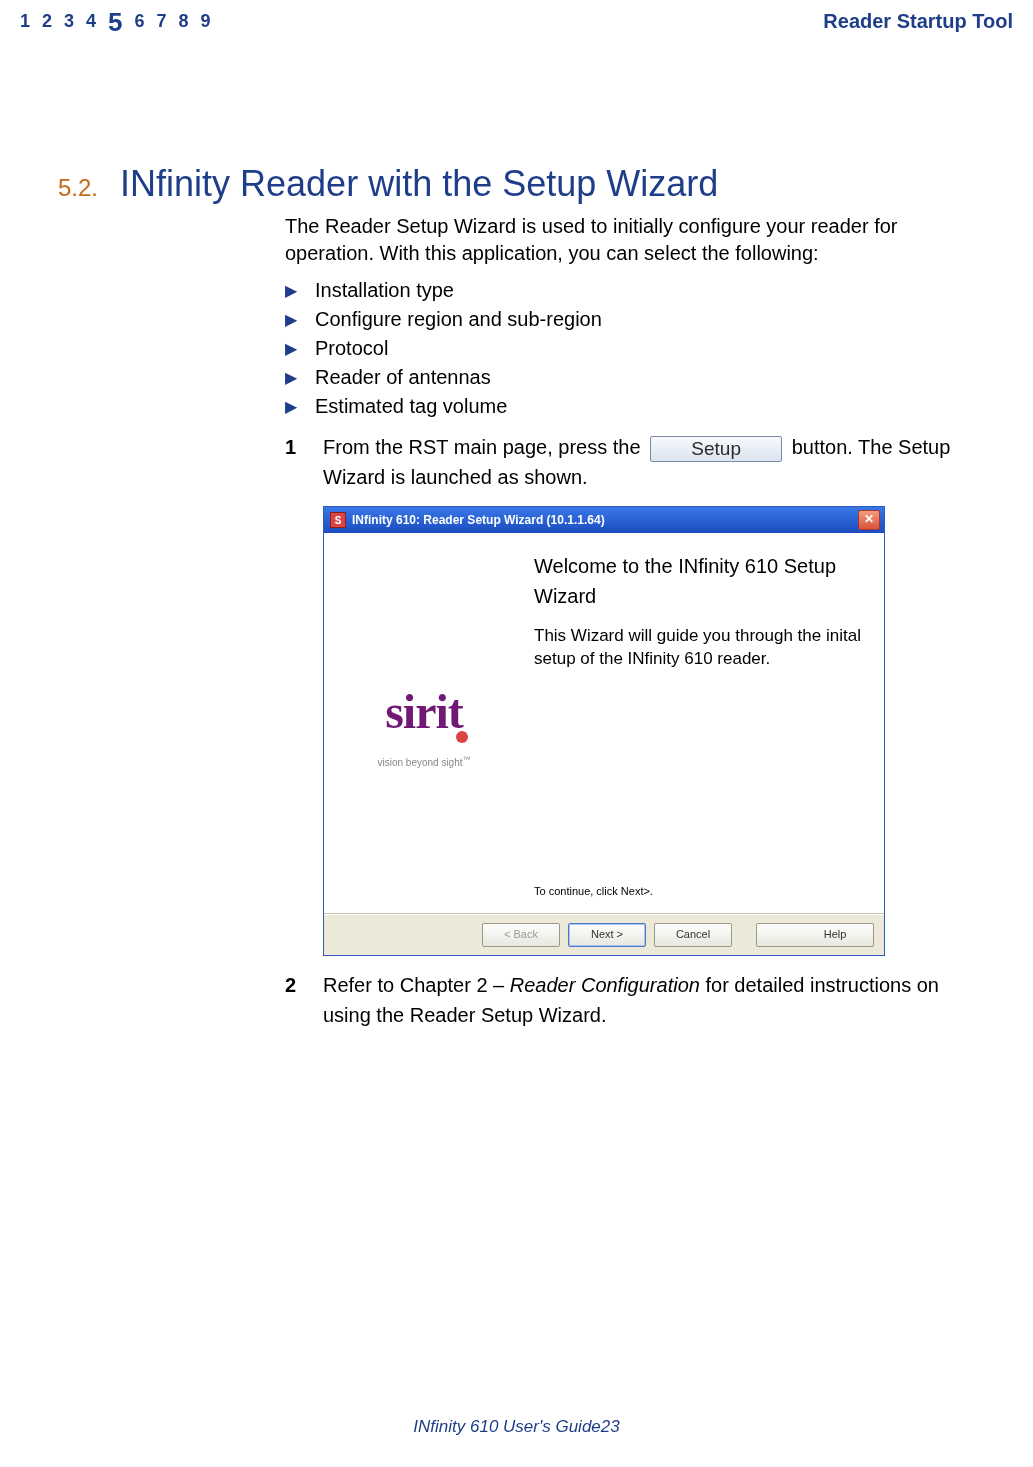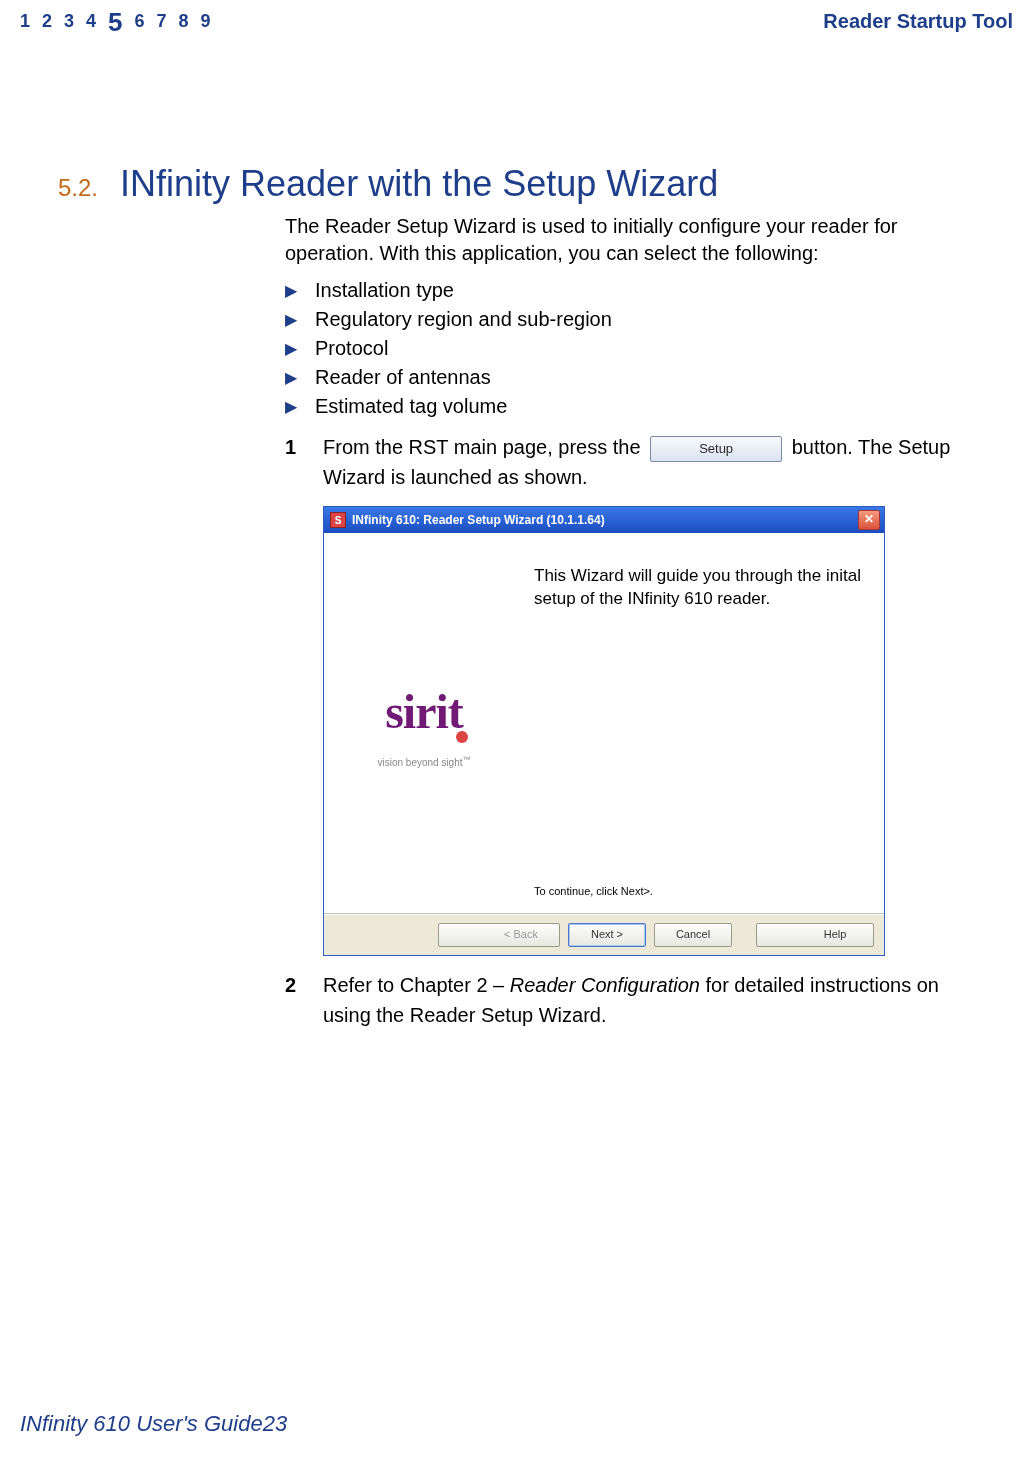--- a/index.html
+++ b/index.html
@@ -107,21 +107,21 @@
   .setup-btn {
     display: inline-block;
     width: 130px;
     height: 24px;
     line-height: 24px;
     text-align: center;
     background: linear-gradient(#f7f9fc, #dce4f0);
     border: 1px solid #7a8aa8;
     border-radius: 2px;
     font-family: Tahoma, sans-serif;
-    font-size: 13px;
+    font-size: 19px;
     color: #2a2a2a;
     vertical-align: middle;
     margin: 0 4px;
   }
   
   .wizard {
     width: 560px;
     margin-top: 14px;
     margin-left: 0;
     border: 1px solid #2f5bbd;
@@ -206,32 +206,32 @@
     line-height:20px;
     text-align:center;
     background: linear-gradient(#fdfdfd,#e8e8e0);
     border:1px solid #9a9a88;
     border-radius:2px;
     font-size:11px;
     color:#333;
     cursor:pointer;
   }
   .wiz-btn.primary { border:1px solid #4a78c8; box-shadow: inset 0 0 0 1px #a8c4f0; }
-  .wiz-btn.disabled { color:#999; cursor:default;padding-left:44px; }
+  .wiz-btn.disabled { color:#999; cursor:default; }
   .wiz-btn.help { margin-left:16px;padding-left:40px; }
   .italic { font-style: italic; }
   .footer {
     position:absolute;
     bottom: 30px;
     left: 20px;
     right: 20px;
     display:flex;
-    justify-content:flex-start;
-    font-family: Verdana, sans-serif;
-    font-size: 22px;
+    justify-content:center;
+    font-family: Verdana, sans-serif;
+    font-size: 17px;
     font-style: italic;
     color:#1f3e8a;
   }
 </style>
 </head>
 <body>
 
 <div class="page">
   <div class="topbar">
     <div class="chapter-nav">
@@ -256,21 +256,21 @@
   <div class="body-indent">
     <div class="intro">The Reader Setup Wizard is used to initially configure your reader for operation. With this application, you can select the following:</div>
 
     <div class="bullets">
       <div class="bullet-row">
           <span class="chevron">▶</span>
           <span>Installation type</span>
         </div>
       <div class="bullet-row">
           <span class="chevron">▶</span>
-          <span>Regulatory region and sub-region</span>
+          <span>Configure region and sub-region</span>
         </div>
       <div class="bullet-row">
           <span class="chevron">▶</span>
           <span>Protocol</span>
         </div>
       <div class="bullet-row">
           <span class="chevron">▶</span>
           <span>Reader of antennas</span>
         </div>
       <div class="bullet-row">
@@ -295,20 +295,21 @@
             </div>
             <div class="wiz-close">✕</div>
           </div>
           <div class="wiz-body">
             <div class="wiz-left">
               <div class="logo-text">sirit</div>
               <div class="logo-dot-row"><span class="logo-dot"></span></div>
               <div class="logo-tag"><span>vision beyond sight</span><sup>™</sup></div>
             </div>
             <div class="wiz-right">
+              <div class="wiz-welcome">Welcome to the INfinity 610 Setup Wizard</div>
               <div class="wiz-desc">This Wizard will guide you through the inital setup of the INfinity 610 reader.</div>
               <div class="wiz-continue">To continue, click Next&gt;.</div>
             </div>
           </div>
           <div class="wiz-btnbar">
             <div class="wiz-btn disabled">&lt; Back</div>
             <div class="wiz-btn primary">Next &gt;</div>
             <div class="wiz-btn">Cancel</div>
             <div class="wiz-btn help">Help</div>
           </div>

